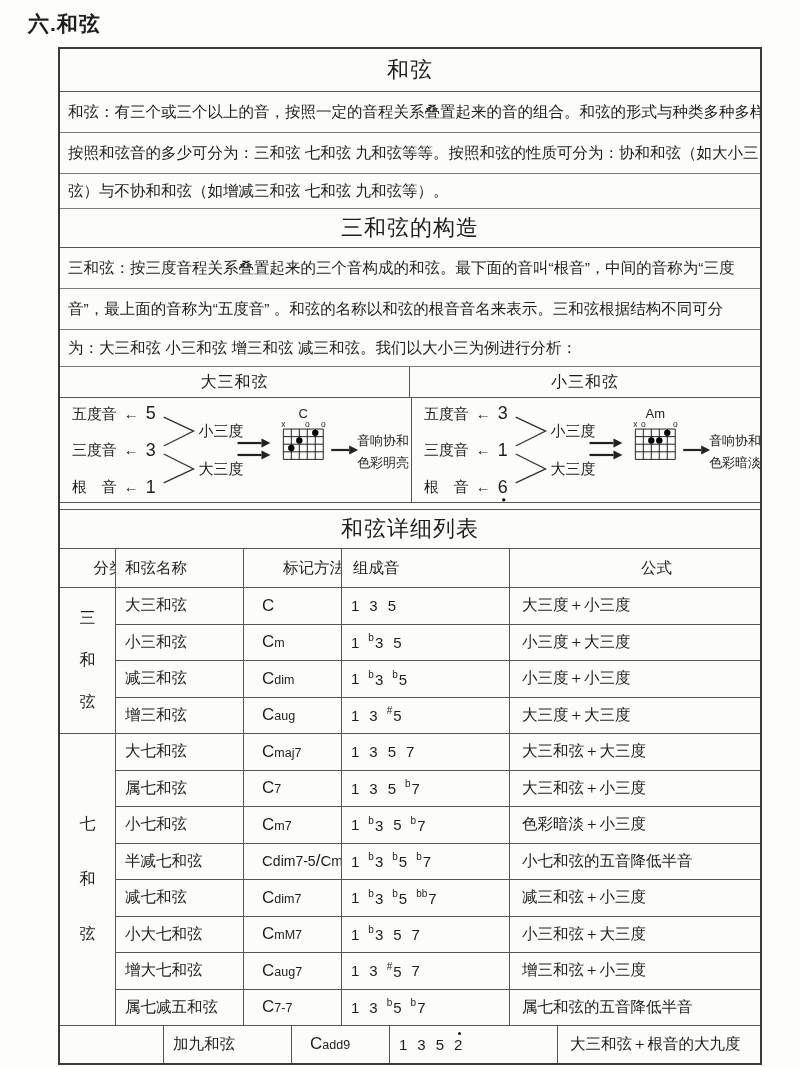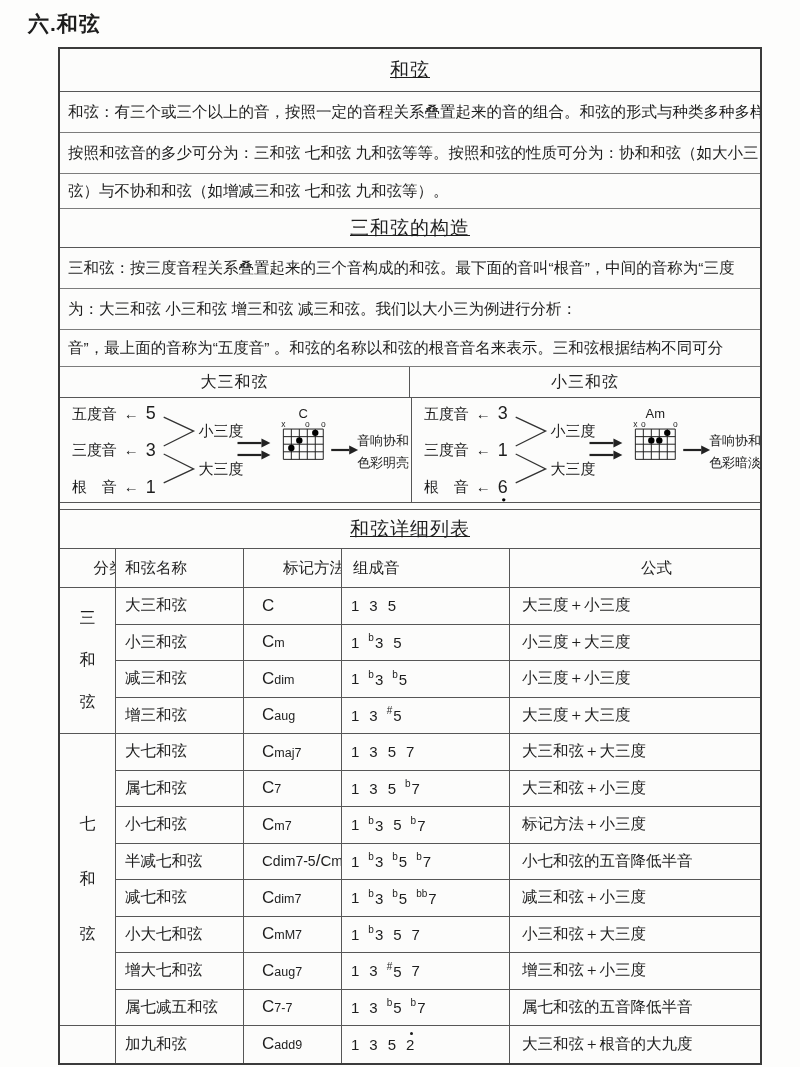--- a/index.html
+++ b/index.html
@@ -15,21 +15,21 @@
   }
   .sheet{
     margin:9px 0 0 58px;
     width:704px;
     border:2px solid #3b3b3b;
     box-sizing:border-box;
     background:#fcfcfb;
   }
   .row-head{
     height:42px;display:flex;align-items:center;justify-content:center;
-    font-size:19px;border-bottom:1px solid #565656;letter-spacing:1px;text-decoration:underline;
+    font-size:22px;border-bottom:1px solid #565656;letter-spacing:1px;
   }
   .row-head.sub{height:38px;}
   .trow{
     height:40px;display:flex;align-items:center;
     padding:0 8px;font-size:15.5px;
     border-bottom:1px solid #7c7c7c;
     white-space:nowrap;overflow:hidden;
   }
   #intro-lines .trow:last-child{height:34px;}
   #triad-lines .trow:last-child{height:36px;}
@@ -89,22 +89,22 @@
 <div class="sheet">
   <div class="row-head">和弦</div>
   <div id="intro-lines">
       <div class="trow">和弦：有三个或三个以上的音，按照一定的音程关系叠置起来的音的组合。和弦的形式与种类多种多样</div>
       <div class="trow">按照和弦音的多少可分为：三和弦 七和弦 九和弦等等。按照和弦的性质可分为：协和和弦（如大小三</div>
       <div class="trow">弦）与不协和和弦（如增减三和弦 七和弦 九和弦等）。</div>
     </div>
   <div class="row-head sub">三和弦的构造</div>
   <div id="triad-lines">
       <div class="trow">三和弦：按三度音程关系叠置起来的三个音构成的和弦。最下面的音叫“根音”，中间的音称为“三度</div>
+      <div class="trow">音”，最上面的音称为“五度音” 。和弦的名称以和弦的根音音名来表示。三和弦根据结构不同可分</div>
       <div class="trow">为：大三和弦 小三和弦 增三和弦 减三和弦。我们以大小三为例进行分析：</div>
-      <div class="trow">音”，最上面的音称为“五度音” 。和弦的名称以和弦的根音音名来表示。三和弦根据结构不同可分</div>
     </div>
 
   <div class="duo-head">
     <div class="dh-cell">大三和弦</div>
     <div class="dh-cell">小三和弦</div>
   </div>
   <div class="duo-body">
     <div class="db-cell">
       <svg id="major-svg" width="351" height="104" viewBox="0 0 352 104">
           <text x="12" y="20.5" font-size="15">五度音</text>
@@ -284,21 +284,21 @@
         <div class="g-cell name">小七和弦</div>
         <div class="g-cell mark">
           <span class="mk"><span class="mk-c">C</span><span class="mk-s">m7</span></span>
         </div>
         <div class="g-cell notes">
           <span class="tok">1</span>
           <span class="tok"><sup>b</sup>3</span>
           <span class="tok">5</span>
           <span class="tok"><sup>b</sup>7</span>
         </div>
-        <div class="g-cell formula">标记方法＋小三度</div>
+        <div class="g-cell formula">色彩暗淡＋小三度</div>
         <div class="g-cell name">半减七和弦</div>
         <div class="g-cell mark">
           <span class="mk mark-small"><span class="mk-c">C</span><span class="mk-s">dim7-5</span>/<span class="mk-c">C</span><span class="mk-s">m7-5</span></span>
         </div>
         <div class="g-cell notes">
           <span class="tok">1</span>
           <span class="tok"><sup>b</sup>3</span>
           <span class="tok"><sup>b</sup>5</span>
           <span class="tok"><sup>b</sup>7</span>
         </div>
@@ -341,21 +341,21 @@
           <span class="mk"><span class="mk-c">C</span><span class="mk-s">7-7</span></span>
         </div>
         <div class="g-cell notes">
           <span class="tok">1</span>
           <span class="tok">3</span>
           <span class="tok"><sup>b</sup>5</span>
           <span class="tok"><sup>b</sup>7</span>
         </div>
         <div class="g-cell formula">属七和弦的五音降低半音</div>
       </div>
-      <div class="group" style="grid-template-rows: repeat(1, 36.5px);">
+      <div class="group" style="grid-template-rows: repeat(1, 36.5px); padding-left: 48px;">
         <div class="g-cell cat" style="grid-row: 1 / span 1; gap: 21px;"></div>
         <div class="g-cell name">加九和弦</div>
         <div class="g-cell mark">
           <span class="mk"><span class="mk-c">C</span><span class="mk-s">add9</span></span>
         </div>
         <div class="g-cell notes">
           <span class="tok">1</span>
           <span class="tok">3</span>
           <span class="tok">5</span>
           <span class="tok hi">2</span>

